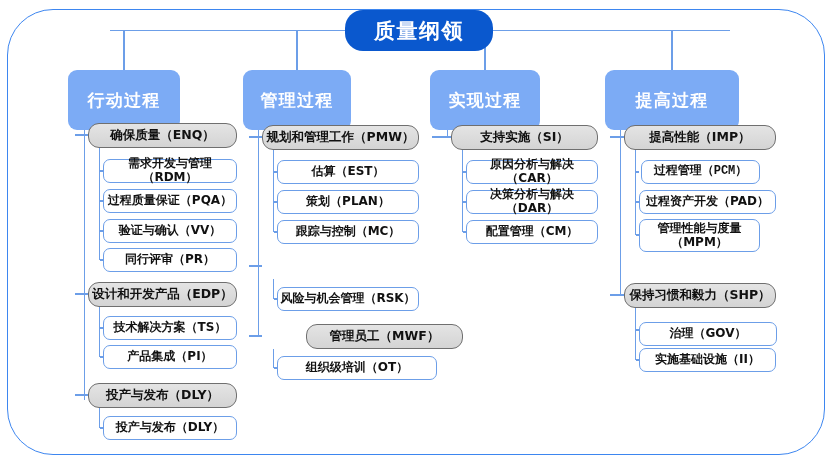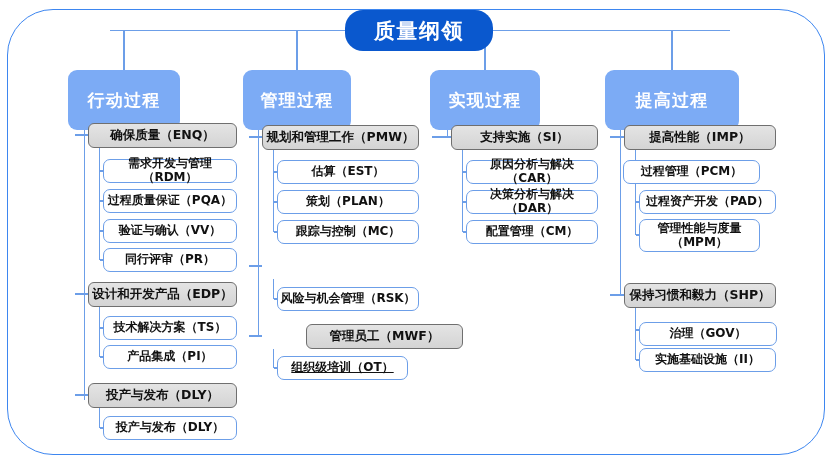--- a/index.html
+++ b/index.html
@@ -70,21 +70,21 @@
     align-items: center;
     justify-content: center;
     box-sizing: border-box;
   }
   
   .group-box {
     position: absolute;
     height: 25px;
     background: linear-gradient(180deg, #e4e4e4 0%, #d4d4d4 100%);
     border: 1.2px solid #6f6f6f;
-    border-radius: 6px;
+    border-radius: 11px;
     color: #111111;
     font-size: 12.5px;
     font-weight: bold;
     display: flex;
     align-items: center;
     justify-content: center;
     box-sizing: border-box;
     text-align: center;
   }
   
@@ -214,33 +214,33 @@
   <div class="col-header" style="left:243px; top:70px; width:108px;">管理过程</div>
 
   <div class="group-box" style="left:262px; top:125px; width:157px;">规划和管理工作（PMW）</div>
   <div class="leaf-box" style="left:277px; top:160px; width:142px;">估算（EST）</div>
   <div class="leaf-box" style="left:277px; top:190px; width:142px;">策划（PLAN）</div>
   <div class="leaf-box" style="left:277px; top:220px; width:142px;">跟踪与控制（MC）</div>
 
   <div class="leaf-box" style="left:277px; top:287px; width:142px;">风险与机会管理（RSK）</div>
 
   <div class="group-box" style="left:262px; top:324px; width:157px;margin-left:44px;">管理员工（MWF）</div>
-  <div class="leaf-box" style="left:277px; top:356px; width:131px;text-decoration:underline;">组织级培训（OT）</div>
+  <div class="leaf-box" style="left:277px; top:356px; width:160px;">组织级培训（OT）</div>
 
   <div class="col-header" style="left:430px; top:70px; width:110px;">实现过程</div>
 
   <div class="group-box" style="left:451px; top:125px; width:147px;">支持实施（SI）</div>
   <div class="leaf-box" style="left:466px; top:160px; width:132px;">原因分析与解决（CAR）</div>
   <div class="leaf-box" style="left:466px; top:190px; width:132px;">决策分析与解决（DAR）</div>
   <div class="leaf-box" style="left:466px; top:220px; width:132px;">配置管理（CM）</div>
 
   <div class="col-header" style="left:605px; top:70px; width:134px;">提高过程</div>
 
   <div class="group-box" style="left:624px; top:125px; width:152px;">提高性能（IMP）</div>
-  <div class="leaf-box" style="left:623px; top:160px; width:137px;">过程管理（PCM）</div>
+  <div class="leaf-box" style="left:641px; top:160px; width:119px;font-family:Liberation Mono, monospace;">过程管理（PCM）</div>
   <div class="leaf-box" style="left:639px; top:190px; width:137px;">过程资产开发（PAD）</div>
   <div class="leaf-box two-line" style="left:639px; top:219px; width:121px;">管理性能与度量
 （MPM）</div>
 
   <div class="group-box" style="left:624px; top:283px; width:152px;">保持习惯和毅力（SHP）</div>
   <div class="leaf-box" style="left:639px; top:322px; width:138px;">治理（GOV）</div>
   <div class="leaf-box" style="left:639px; top:348px; width:137px;">实施基础设施（II）</div>
 
 </div>
 

